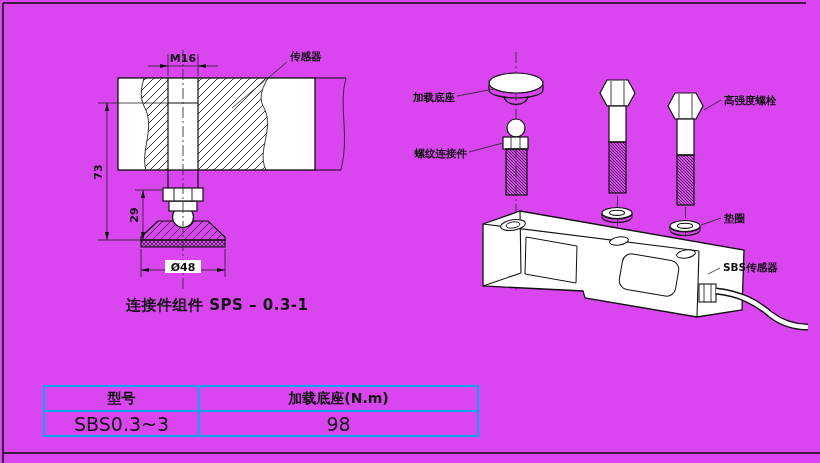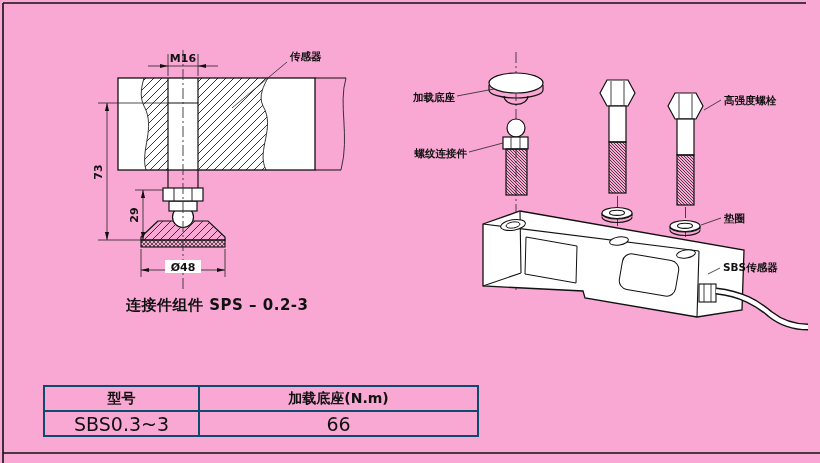--- a/index.html
+++ b/index.html
@@ -1,19 +1,19 @@
 <!DOCTYPE html>
 <html><head>
 <meta charset="utf-8">
 <style>
   html,body{margin:0;padding:0;background:#ffffff;}
   .canvas{
     position:relative;
     width:820px;height:463px;
-    background:#f9a8d4;
+    background:#d946ef;
     font-family:"DejaVu Sans","Liberation Sans",sans-serif;
     overflow:hidden;
   }
   svg.draw{position:absolute;left:0;top:0;}
   .caption{
     position:absolute;
     left:126px;top:296px;
     font-size:15px;
     font-weight:bold;
     color:#111;
@@ -22,21 +22,21 @@
   }
   table.spec{
     position:absolute;
     left:43px;top:385px;
     width:434px;
     border-collapse:collapse;
     table-layout:fixed;
     color:#111;
   }
   table.spec th,table.spec td{
-    border:2px solid #0c4a6e;
+    border:2px solid #0ea5e9;
     text-align:center;
     vertical-align:middle;
     padding:0;
     height:23px;
     overflow:hidden;
     white-space:nowrap;
   }
   table.spec th{font-size:14px;font-weight:bold;}
   table.spec td{font-size:19px;font-weight:normal;}
   .dimtxt{font-size:11px;font-weight:bold;fill:#111;}
@@ -214,34 +214,34 @@
       <text class="lbltxt" x="724" y="104" text-anchor="start">高强度螺栓</text>
 
       <path d="M721,218 L701,225" stroke="#222" stroke-width="0.8" fill="none"></path>
       <text class="lbltxt" x="724" y="222" text-anchor="start">垫圈</text>
 
       <path d="M720,268 L708,274" stroke="#222" stroke-width="0.8" fill="none"></path>
       <text class="lbltxt" x="723" y="271" text-anchor="start">SBS传感器</text>
     </g>
   </svg>
 
-  <div class="caption">连接件组件 SPS – 0.2-3</div>
+  <div class="caption">连接件组件 SPS – 0.3-1</div>
 
   <table class="spec">
     <colgroup>
       <col style="width:155px">
       <col style="width:279px">
     </colgroup>
     <thead>
       <tr>
         <th>型号</th>
         <th>加载底座(N.m)</th>
       </tr>
     </thead>
     <tbody>
       <tr>
         <td>SBS0.3~3</td>
-        <td>66</td>
+        <td>98</td>
       </tr>
     </tbody>
   </table>
 
 </div>
 
 </body></html>

